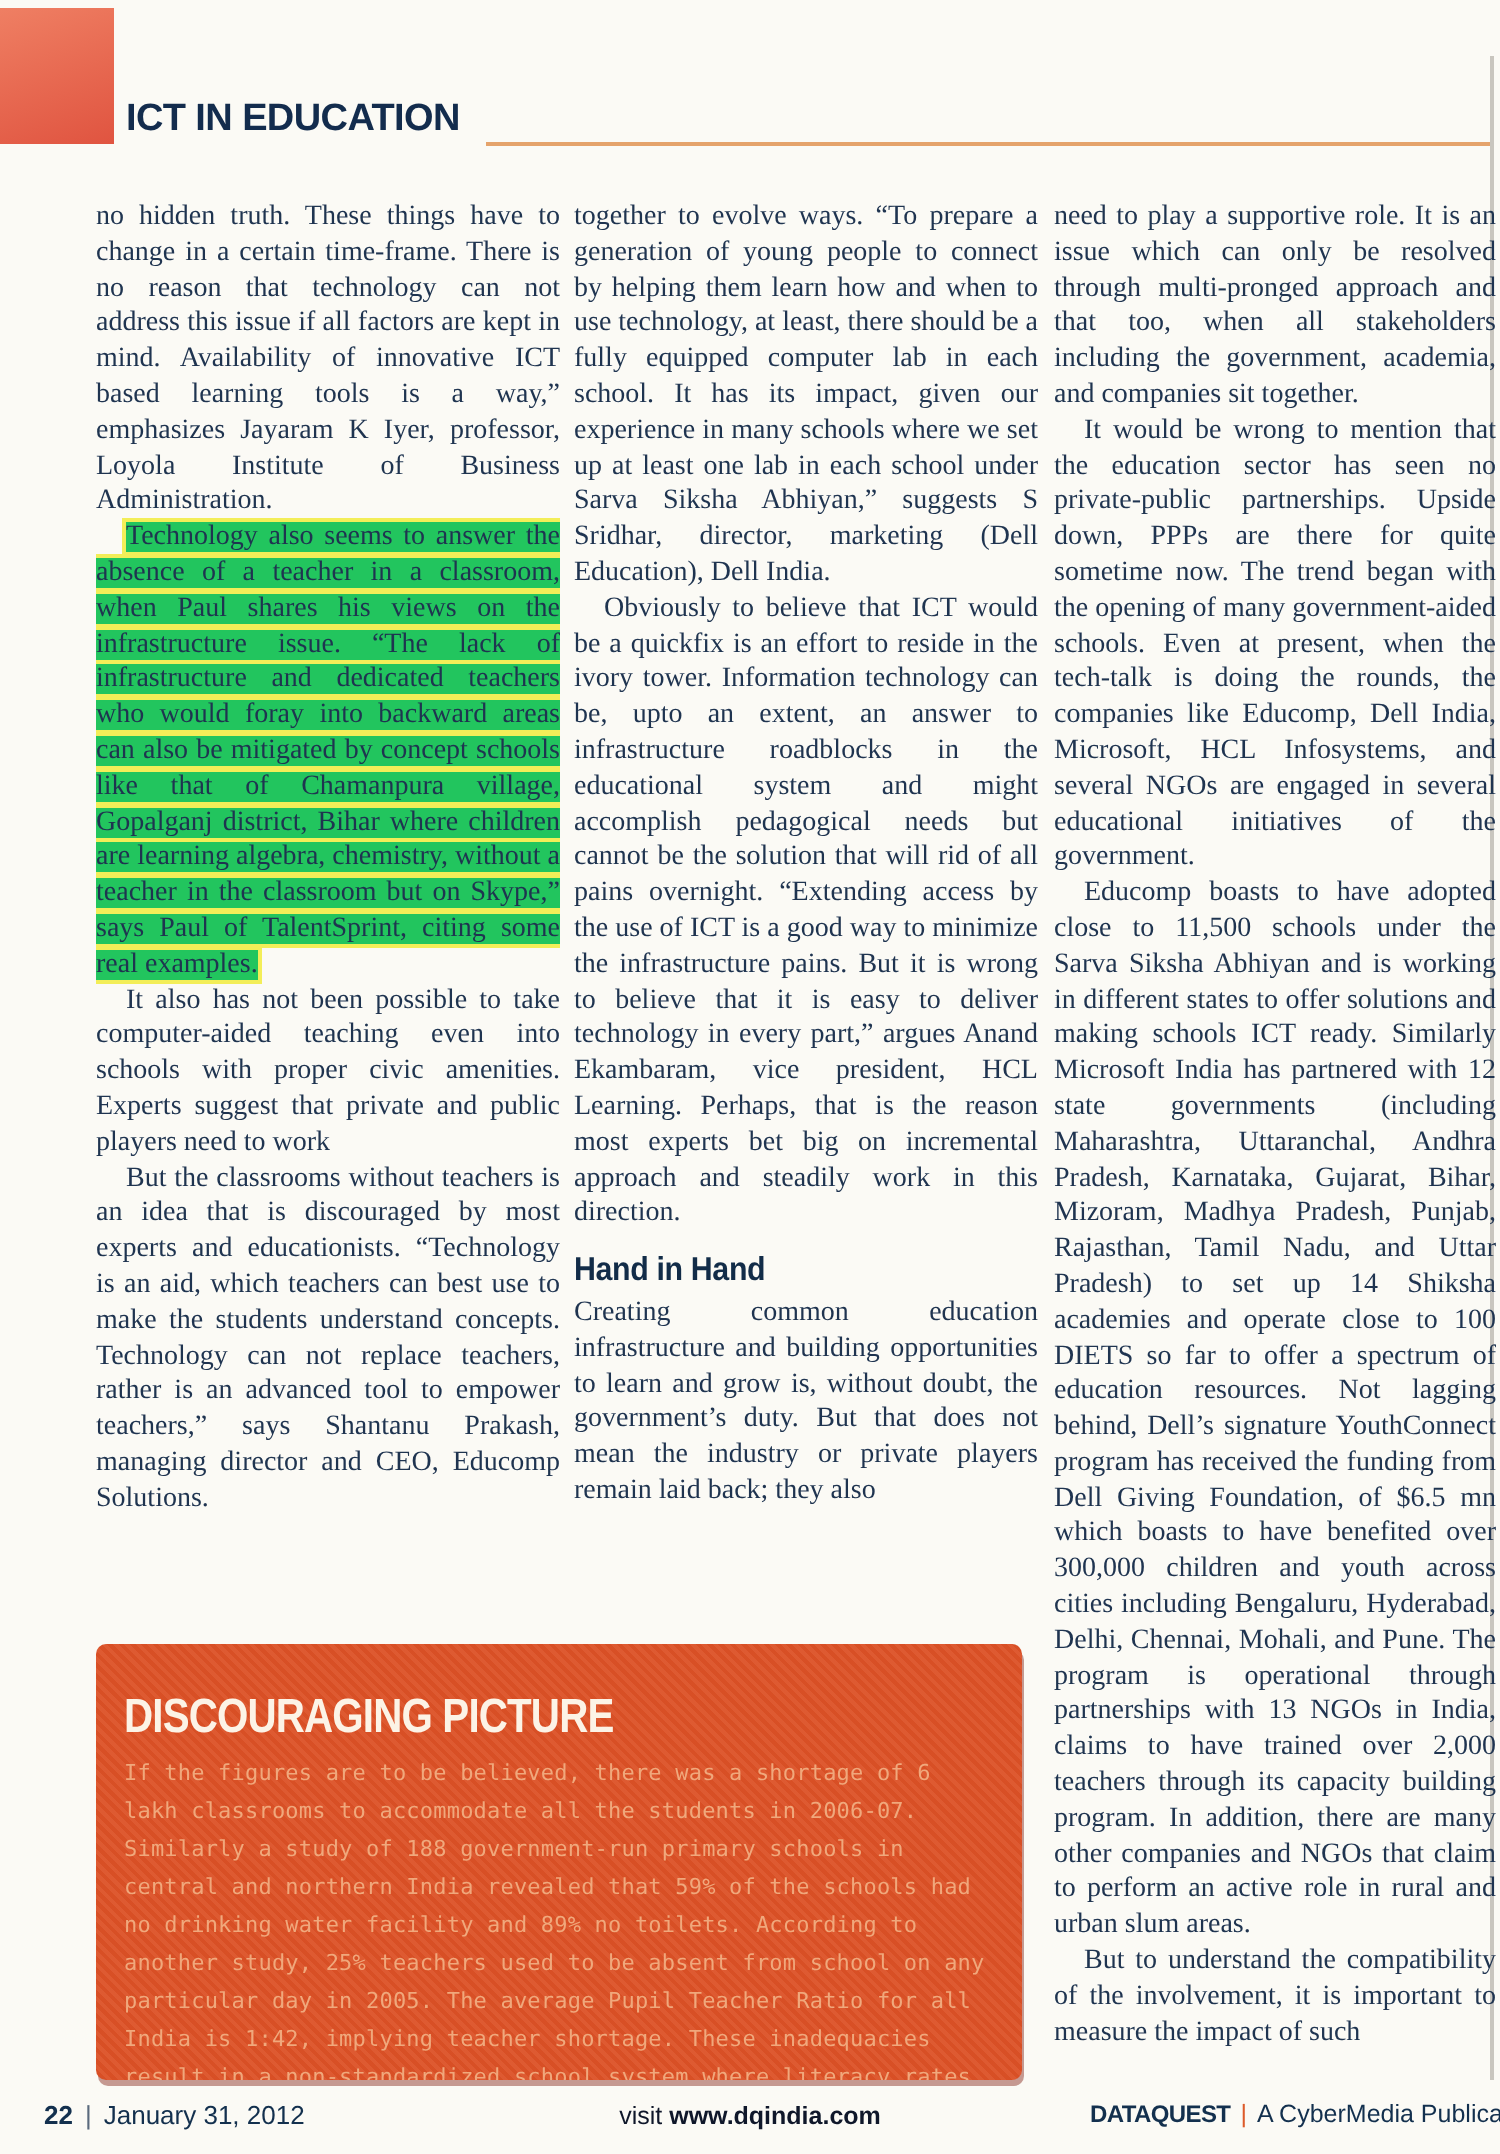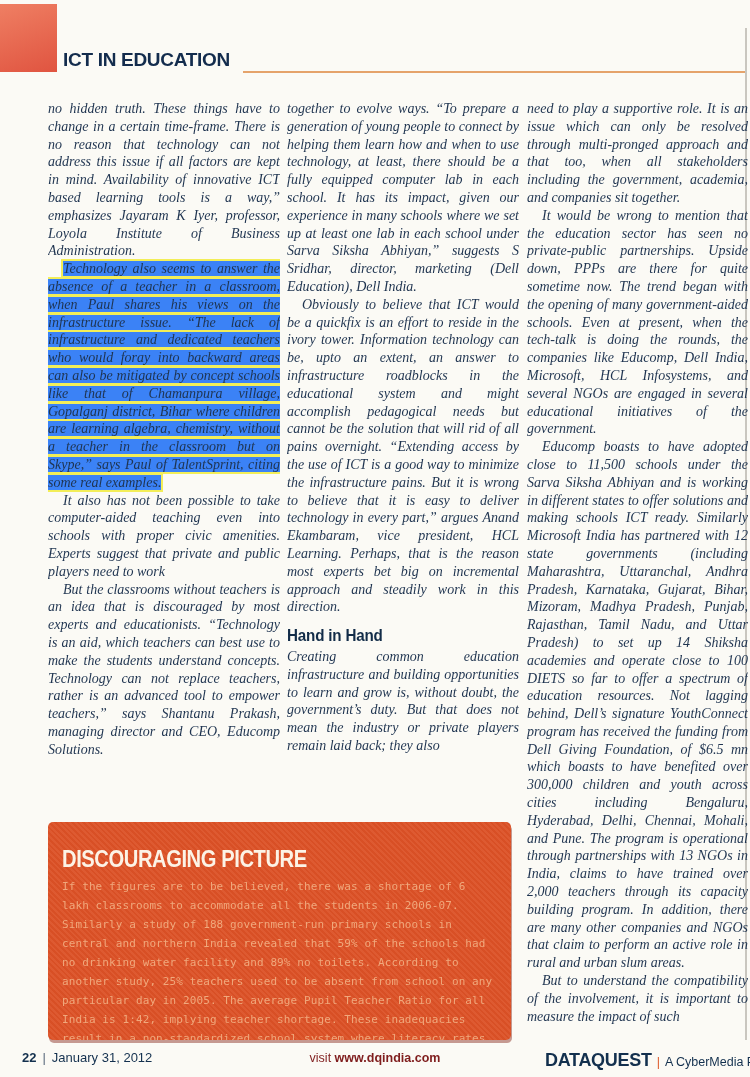--- a/index.html
+++ b/index.html
@@ -18,23 +18,23 @@
   .header-rule{position:absolute;left:243px;right:5px;top:71px;height:2px;
     background:#e2995c;opacity:.9;}
   .page-edge-line{position:absolute;right:3px;top:28px;height:1012px;width:2px;
     background:#c9c6bf;}
   
   .col{position:absolute;top:100px;font-size:14px;line-height:17.8px;
     text-align:justify;hyphens:auto;-webkit-hyphens:auto;}
   .col-1{left:48px;width:232px;height:712px;overflow:hidden;}
   .col-2{left:287px;width:232px;height:712px;overflow:hidden;}
   .col-3{left:527px;width:221px;height:945px;overflow:hidden;}
-  .col p{margin:0;font-style:italic;}
+  .col p{margin:0;}
   .col p.indent{text-indent:15px;}
-  .highlight{background:#3b82f6;box-shadow:0 0 0 2px #f3ee58;
+  .highlight{background:#22c55e;box-shadow:0 0 0 2px #f3ee58;
     box-decoration-break:clone;-webkit-box-decoration-break:clone;}
   .subheading{margin:11px 0 3px 0;font-family:"Liberation Sans",sans-serif;
     font-weight:700;font-size:16.5px;letter-spacing:-0.2px;color:#122c48;
     text-align:left;transform:scaleX(.92);transform-origin:left;}
   
   .callout{position:absolute;left:48px;top:822px;width:463px;height:218px;
     box-sizing:border-box;padding:24px 14px 8px 14px;border-radius:5px;
     background-color:#dc5126;
     background-image:repeating-linear-gradient(45deg,rgba(255,255,255,0.05) 0 2px,rgba(0,0,0,0.02) 2px 4px);
     box-shadow:1px 3px 0 rgba(130,35,25,.45);overflow:hidden;}
@@ -43,28 +43,28 @@
     letter-spacing:-0.5px;transform:scaleX(.84);transform-origin:left;
     white-space:nowrap;}
   .callout-body{margin-top:5px;font-family:"DejaVu Sans Mono",monospace;
     font-size:11px;line-height:19px;letter-spacing:0.1px;color:#f0a87c;
     text-align:left;}
   
   .footer{position:absolute;left:0;right:0;top:1050px;height:22px;
     font-family:"Liberation Sans",sans-serif;font-size:13px;color:#13304e;padding-left:33px;}
   .footer-left{position:absolute;left:22px;top:0;white-space:nowrap;}
   .footer-center{position:absolute;left:0;right:0;top:1px;text-align:center;
-    font-size:12.5px;color:#7f1d1d;}
+    font-size:12.5px;color:#0f172a;}
   .footer-right{position:absolute;left:545px;top:0;width:205px;overflow:hidden;
     white-space:nowrap;font-size:12.5px;}
   .pgnum{font-weight:700;margin-right:6px;}
   .footer-divider{color:#5a6a7d;margin:0 6px 0 0;font-weight:400;}
   .issue-date{font-weight:400;}
   .site-url{font-weight:700;}
-  .brand-name{font-weight:700;font-size:18px;letter-spacing:-0.3px;}
+  .brand-name{font-weight:700;font-size:12px;letter-spacing:-0.3px;}
   .brand-divider{color:#dd5a2a;margin:0 5px;}
   .publisher-name{font-weight:400;}
 </style>
 </head>
 <body>
 
 <div class="page">
 
   <div class="corner-accent"></div>
   <div class="section-title">ICT IN EDUCATION</div>

